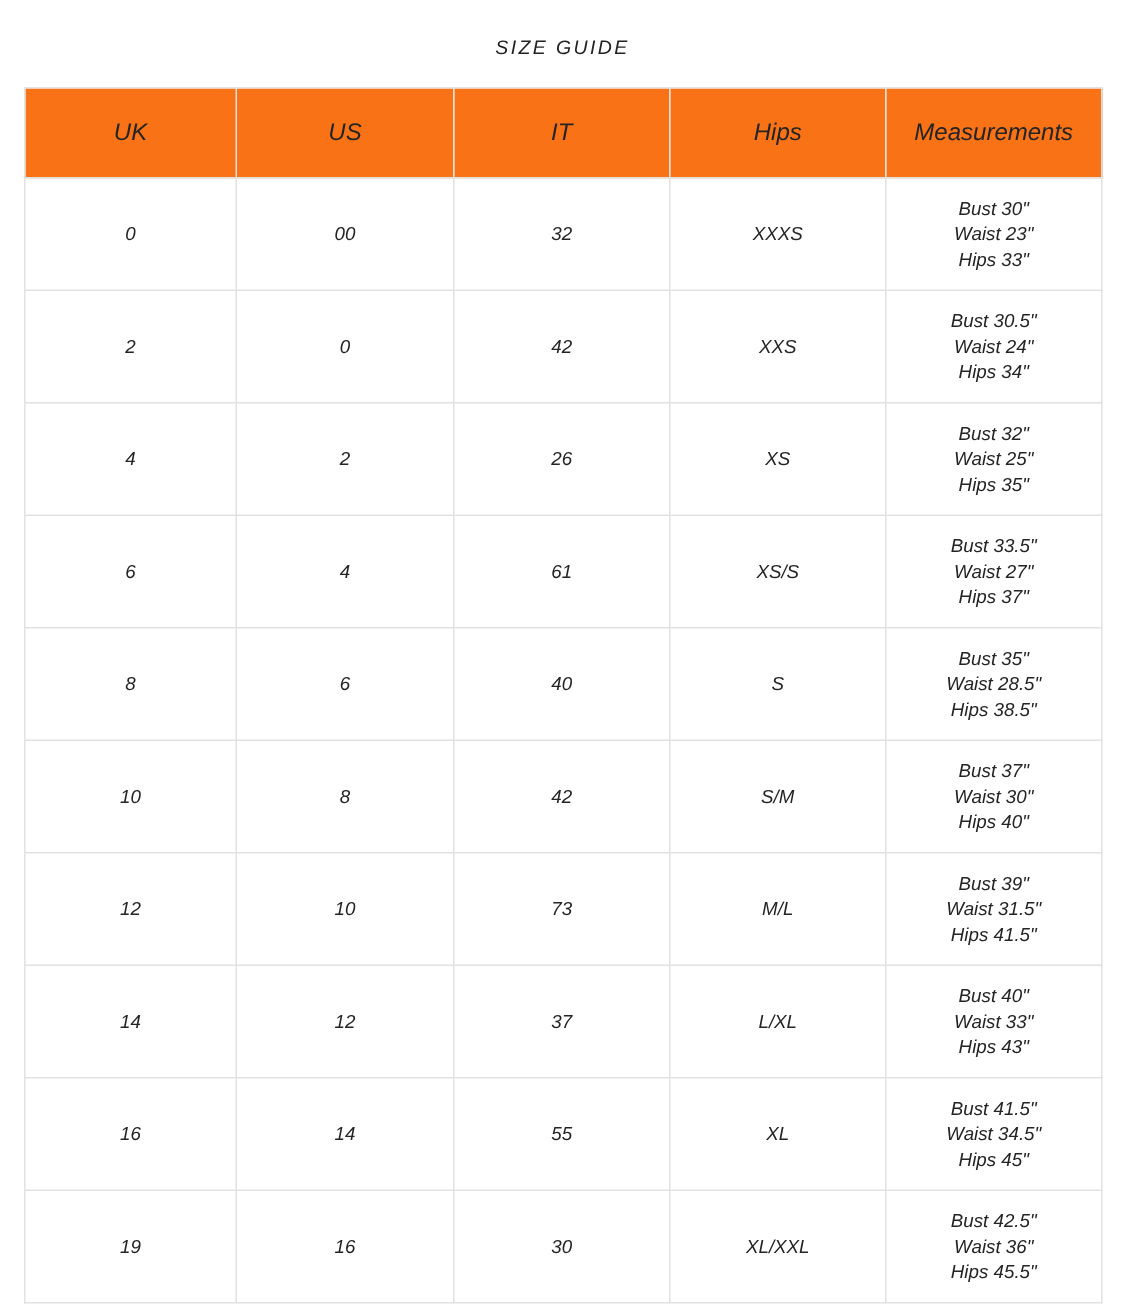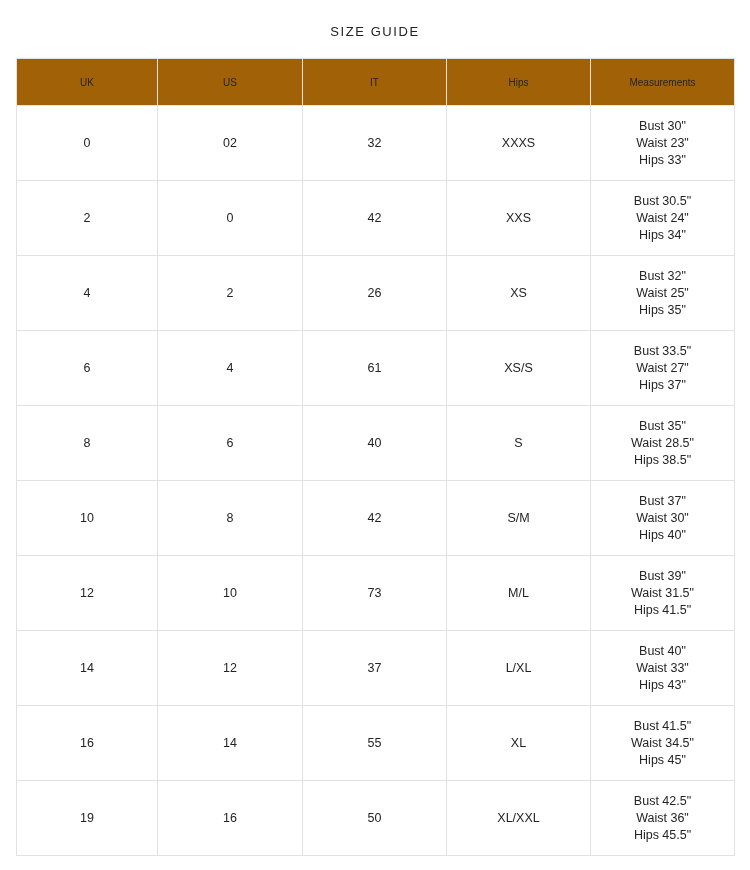--- a/index.html
+++ b/index.html
@@ -13,20 +13,21 @@
     font-family: "Liberation Sans", sans-serif;
     color: #222222;
     -webkit-font-smoothing: antialiased;
   }
   .page {
     width: 750px;
     height: 870px;
     position: relative;
     box-sizing: border-box;
     background: #ffffff;
+    font-style: italic;
   }
   .page-title {
     position: absolute;
     top: 24px;
     left: 0;
     width: 750px;
     text-align: center;
     font-size: 13px;
     letter-spacing: 1.6px;
     color: #222222;
@@ -45,25 +46,25 @@
     table-layout: fixed;
     border: 1px solid #e2e2e2;
   }
   table.size-table col.c-uk    { width: 141px; }
   table.size-table col.c-us    { width: 145px; }
   table.size-table col.c-it    { width: 144px; }
   table.size-table col.c-size  { width: 144px; }
   table.size-table col.c-meas  { width: 144px; }
 
   table.size-table th {
-    background: #a16207;
+    background: #f97316;
     font-weight: 400;
-    font-size: 10px;
+    font-size: 16px;
     color: #242424;
-    height: 47px;
+    height: 60px;
     border: 1px solid #e2e2e2;
     text-align: center;
     vertical-align: middle;
     padding: 0 4px;
     box-sizing: border-box;
   }
   table.size-table td {
     border: 1px solid #e2e2e2;
     height: 75px;
     text-align: center;
@@ -104,21 +105,21 @@
           <th>US</th>
           <th>IT</th>
           <th>Hips</th>
           <th>Measurements</th>
         </tr>
       </thead>
       <tbody>
 
         <tr>
           <td>0</td>
-          <td>02</td>
+          <td>00</td>
           <td>32</td>
           <td>XXXS</td>
           <td class="meas-cell">
             <span class="meas-line">Bust 30"</span>
             <span class="meas-line">Waist 23"</span>
             <span class="meas-line">Hips 33"</span>
           </td>
         </tr>
 
         <tr>
@@ -213,21 +214,21 @@
           <td class="meas-cell">
             <span class="meas-line">Bust 41.5"</span>
             <span class="meas-line">Waist 34.5"</span>
             <span class="meas-line">Hips 45"</span>
           </td>
         </tr>
 
         <tr>
           <td>19</td>
           <td>16</td>
-          <td>50</td>
+          <td>30</td>
           <td>XL/XXL</td>
           <td class="meas-cell">
             <span class="meas-line">Bust 42.5"</span>
             <span class="meas-line">Waist 36"</span>
             <span class="meas-line">Hips 45.5"</span>
           </td>
         </tr>
 
       </tbody>
     </table>

